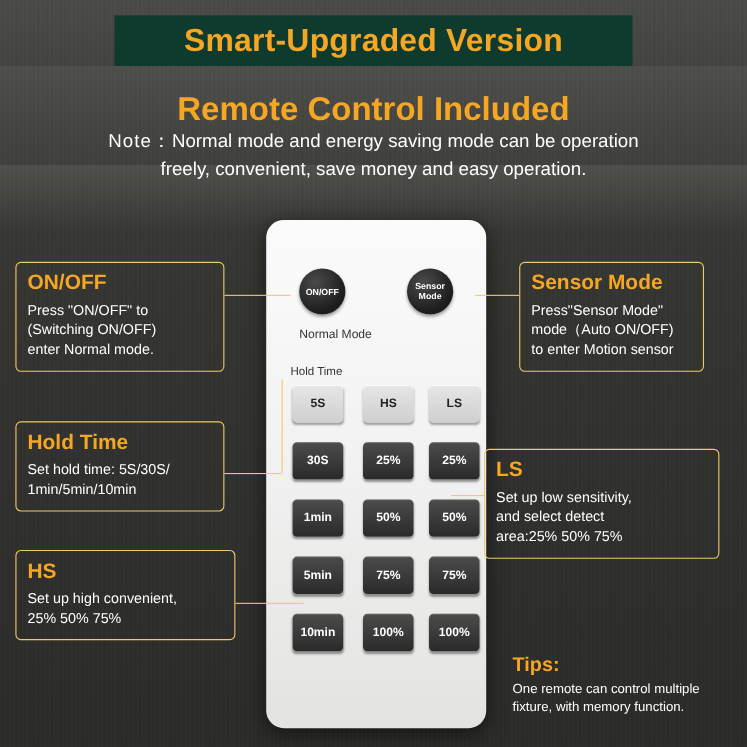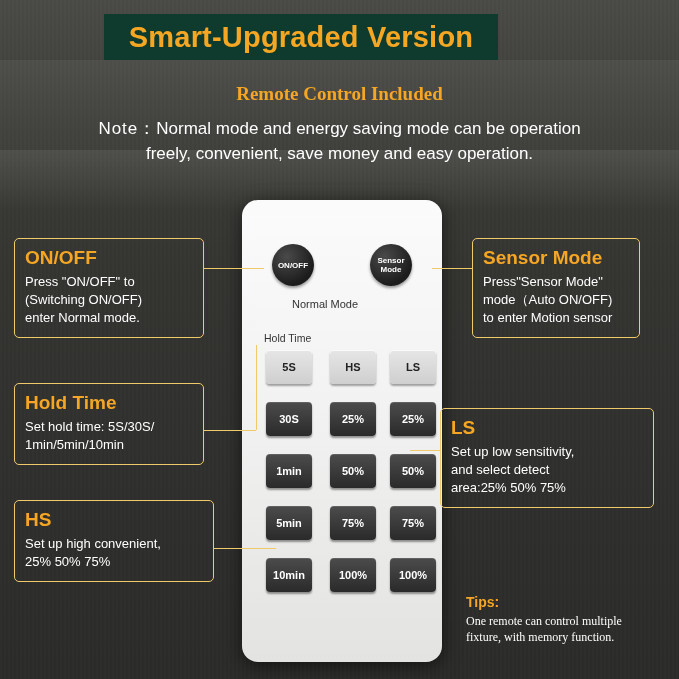--- a/index.html
+++ b/index.html
@@ -28,30 +28,30 @@
     background:linear-gradient(180deg, rgba(150,148,140,0.18), rgba(60,60,58,0));
   }
   .vgrain{
     position:absolute; inset:0;
     background:
       repeating-linear-gradient(90deg, rgba(255,255,255,0.012) 0 2px, rgba(0,0,0,0.012) 2px 4px);
   }
 
   
   .banner{
-    position:absolute; left:104px; top:14px; width:394px; height:46px;
+    position:absolute; left:104px; top:14px; width:471px; height:46px;
     background:#0e3b2e;
     display:flex; align-items:center; justify-content:center;
   }
   .banner span{
     color:#f5a623; font-size:29px; font-weight:bold; letter-spacing:.2px;
   }
   .subhead{
     position:absolute; left:0; top:83px; width:100%;
-    text-align:center; color:#f5a623; font-size:19px; font-weight:bold;font-family:Liberation Serif, serif;
+    text-align:center; color:#f5a623; font-size:30px; font-weight:bold;
   }
   .note{
     position:absolute; left:0; top:116px; width:100%;
     text-align:center; color:#ffffff; font-size:17px; line-height:25px;
   }
   .note .lbl{ letter-spacing:1px; }
 
   
   .remote{
     position:absolute; left:242px; top:200px; width:200px; height:462px;
@@ -64,21 +64,21 @@
     background:radial-gradient(circle at 35% 30%, #4a4a4a, #1c1c1c 70%);
     color:#fff; font-size:8px; font-weight:bold; text-align:center;
     display:flex; align-items:center; justify-content:center;
     line-height:9px;
     box-shadow:0 2px 3px rgba(0,0,0,.4);
   }
   .btn-onoff{ left:30px; top:44px; }
   .btn-sensor{ left:128px; top:44px; }
 
   .lbl-normal{
-    position:absolute; left:30px; top:98px; font-size:11px; color:#333;margin-left:20px;
+    position:absolute; left:30px; top:98px; font-size:11px; color:#333;
   }
   .lbl-hold{
     position:absolute; left:22px; top:132px; font-size:10.5px; color:#333;
   }
 
   .col{ position:absolute; width:46px; }
   .col1{ left:24px; top:150px; }
   .col2{ left:88px; top:150px; }
   .col3{ left:148px; top:150px; }
 
@@ -112,22 +112,22 @@
   }
   .c-onoff{ left:14px; top:238px; width:190px; }
   .c-hold{ left:14px; top:383px; width:190px; }
   .c-hs{ left:14px; top:500px; width:200px; }
   .c-sensor{ left:472px; top:238px; width:168px; }
   .c-ls{ left:440px; top:408px; width:214px; }
 
   .tips{
     position:absolute; left:466px; top:594px; width:200px;
   }
-  .tips h4{ margin:0 0 3px 0; color:#f5a623; font-size:14px; font-weight:bold; }
-  .tips p{ margin:0; color:#ffffff; font-size:12px; line-height:16px;font-family:Liberation Serif, serif; }
+  .tips h4{ margin:0 0 3px 0; color:#f5a623; font-size:18px; font-weight:bold; }
+  .tips p{ margin:0; color:#ffffff; font-size:12px; line-height:16px; }
 
   
   .ln{ position:absolute; background:#f0c96a; }
   .ln.h{ height:1.4px; }
   .ln.v{ width:1.4px; }
 </style>
 </head>
 <body>
 
 <div class="bg"></div>

